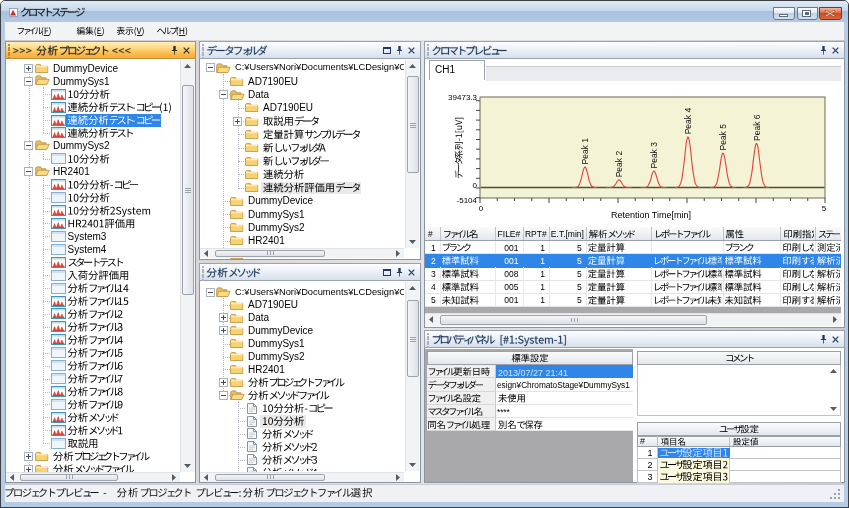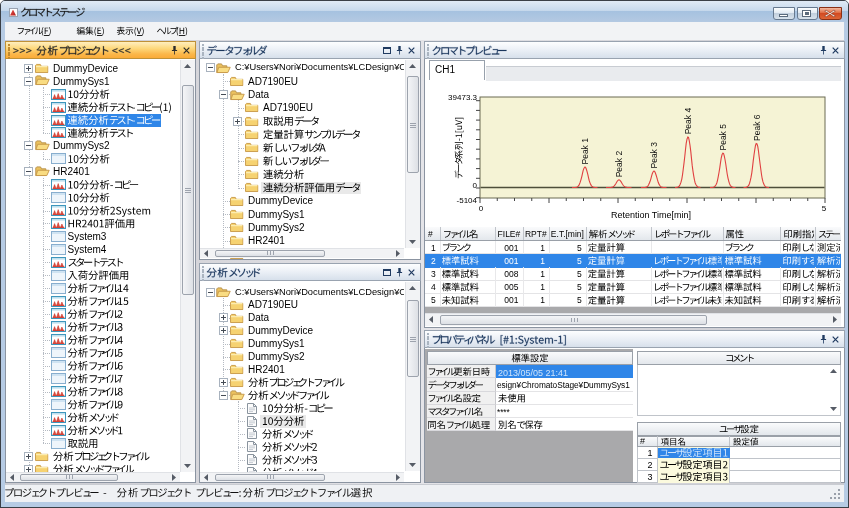--- a/index.html
+++ b/index.html
@@ -645,21 +645,21 @@
   </svg>
 <svg style="left:819.5px;top:335px;" width="7" height="9" viewBox="0 0 7 9">
     <path d="M2.3 0 L4.7 0 L4.7 4 L2.3 4 Z M0.9 4 L6.1 4 L6.1 5.1 L0.9 5.1 Z M3.1 5.1 L3.9 5.1 L3.9 8.6 L3.1 8.6 Z" fill="#1f3a60"></path>
   </svg>
 <div style="left:425px;top:349px;width:208px;height:133px;background:#a9a9ab;"></div>
 <div style="left:633px;top:349px;width:211px;height:133px;background:#fff;"></div>
 <div style="left:427px;top:351px;width:206px;height:14px;background:linear-gradient(#fafbfc,#e3e7ec);border:1px solid #9aa0a8;box-sizing:border-box;"></div>
 <div style="left:427px;top:365px;width:69px;height:13.3px;background:#f0f0f0;border-right:1px solid #c8c8cc;border-bottom:1px solid #d8d8dc;box-sizing:border-box;"></div>
 <div style="left:496px;top:365px;width:137px;height:13.3px;background:#fff;border-bottom:1px solid #e4e4e6;box-sizing:border-box;"></div>
 <div style="left:496px;top:365px;width:137px;height:13.3px;background:#2f86e8;"></div>
-<div style="left:498px;top:366.5px;width:130px;height:12px;font-size:9px;color:#cfe4fa;line-height:12px;">2013/05/05 21:41</div>
+<div style="left:498px;top:366.5px;width:130px;height:12px;font-size:9px;color:#cfe4fa;line-height:12px;">2013/07/27 21:41</div>
 <div style="left:427px;top:378.3px;width:69px;height:13.3px;background:#f0f0f0;border-right:1px solid #c8c8cc;border-bottom:1px solid #d8d8dc;box-sizing:border-box;"></div>
 <div style="left:496px;top:378.3px;width:137px;height:13.3px;background:#fff;border-bottom:1px solid #e4e4e6;box-sizing:border-box;"></div>
 <div style="left:497px;top:379.3px;width:136px;height:12px;font-size:8.3px;color:#000;line-height:12px;overflow:hidden;letter-spacing:-0.05px;">esign¥ChromatoStage¥DummySys1</div>
 <div style="left:427px;top:391.6px;width:69px;height:13.3px;background:#f0f0f0;border-right:1px solid #c8c8cc;border-bottom:1px solid #d8d8dc;box-sizing:border-box;"></div>
 <div style="left:496px;top:391.6px;width:137px;height:13.3px;background:#fff;border-bottom:1px solid #e4e4e6;box-sizing:border-box;"></div>
 <div style="left:427px;top:404.9px;width:69px;height:13.3px;background:#f0f0f0;border-right:1px solid #c8c8cc;border-bottom:1px solid #d8d8dc;box-sizing:border-box;"></div>
 <div style="left:496px;top:404.9px;width:137px;height:13.3px;background:#fff;border-bottom:1px solid #e4e4e6;box-sizing:border-box;"></div>
 <div style="left:497px;top:405.9px;width:136px;height:12px;font-size:8.3px;color:#000;line-height:12px;overflow:hidden;letter-spacing:-0.05px;">****</div>
 <div style="left:427px;top:418.2px;width:69px;height:13.3px;background:#f0f0f0;border-right:1px solid #c8c8cc;border-bottom:1px solid #d8d8dc;box-sizing:border-box;"></div>
 <div style="left:496px;top:418.2px;width:137px;height:13.3px;background:#fff;border-bottom:1px solid #e4e4e6;box-sizing:border-box;"></div>

